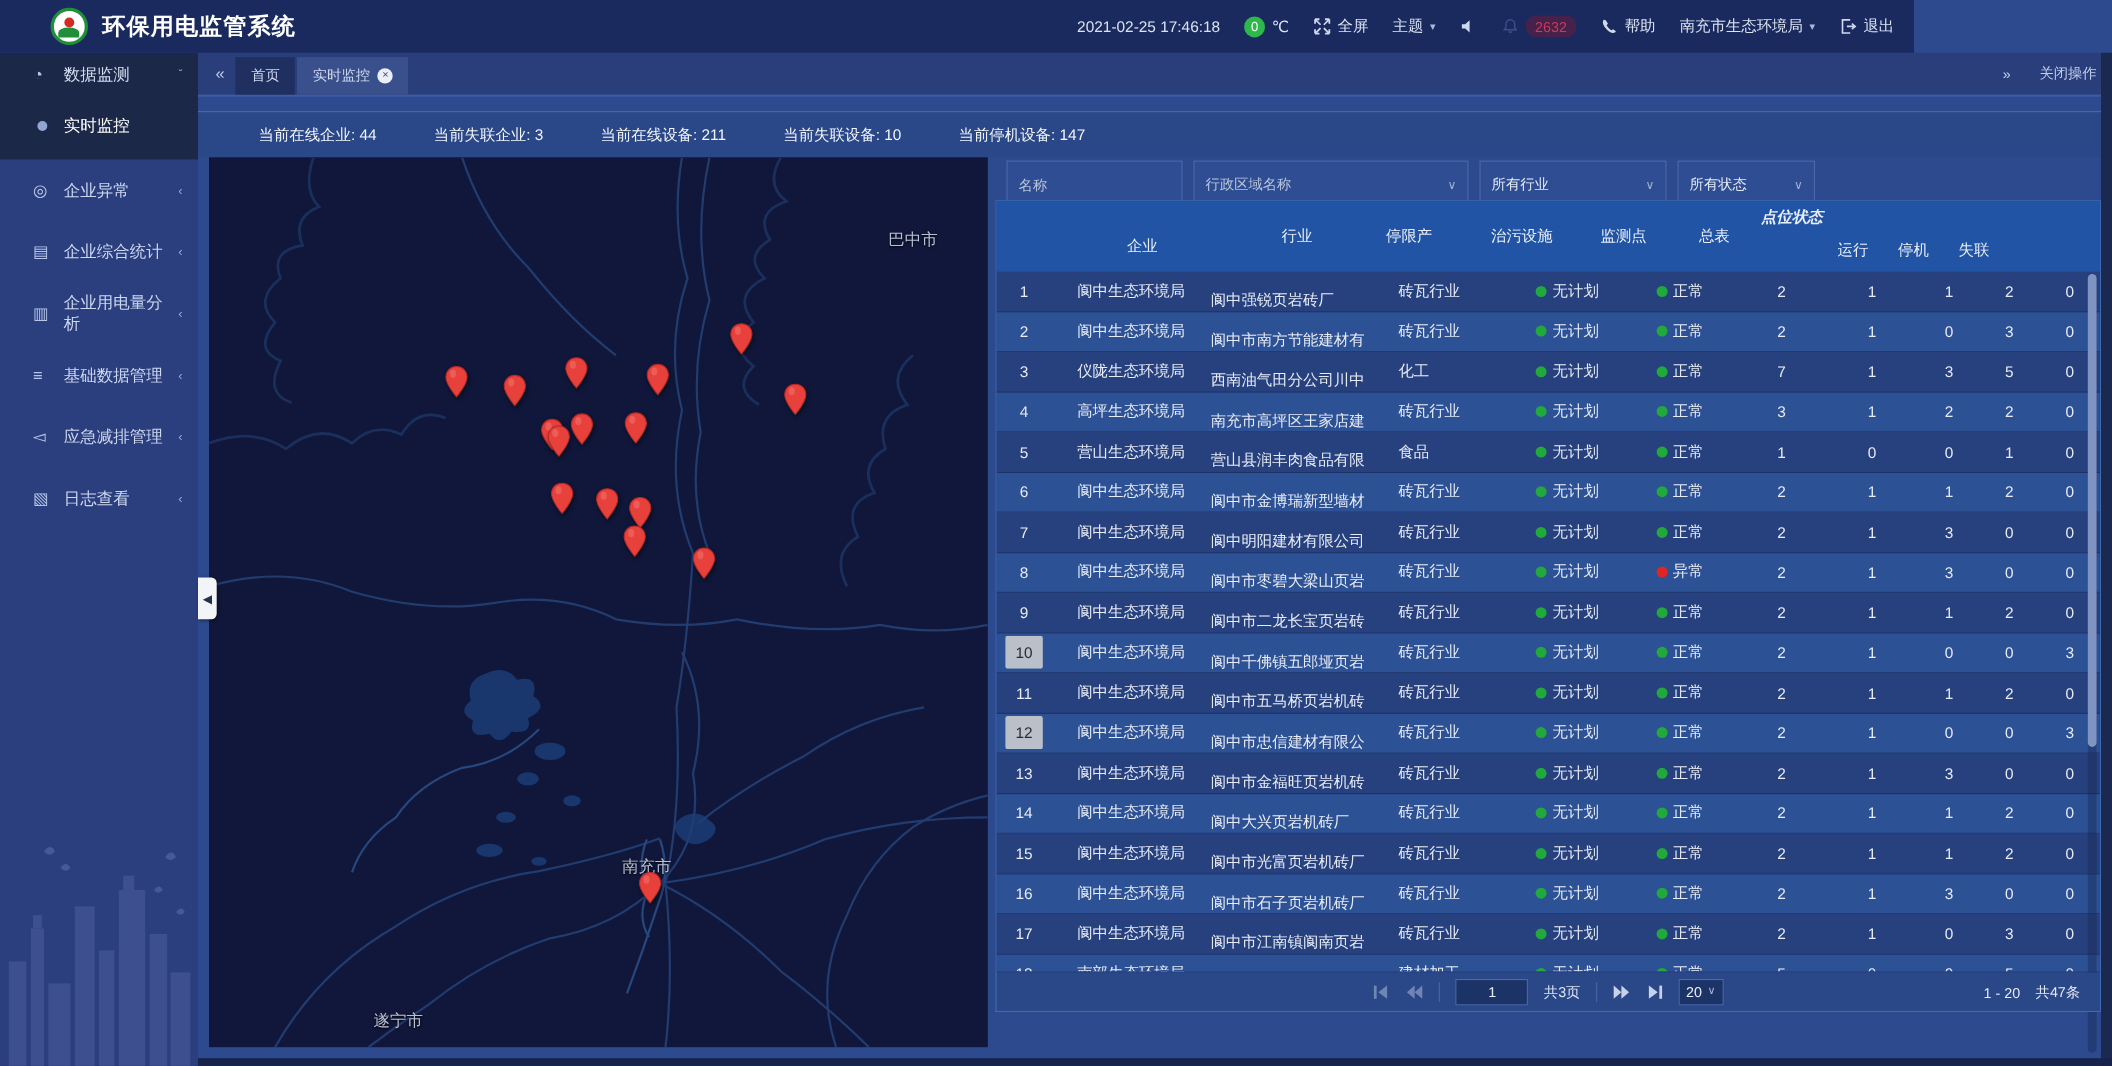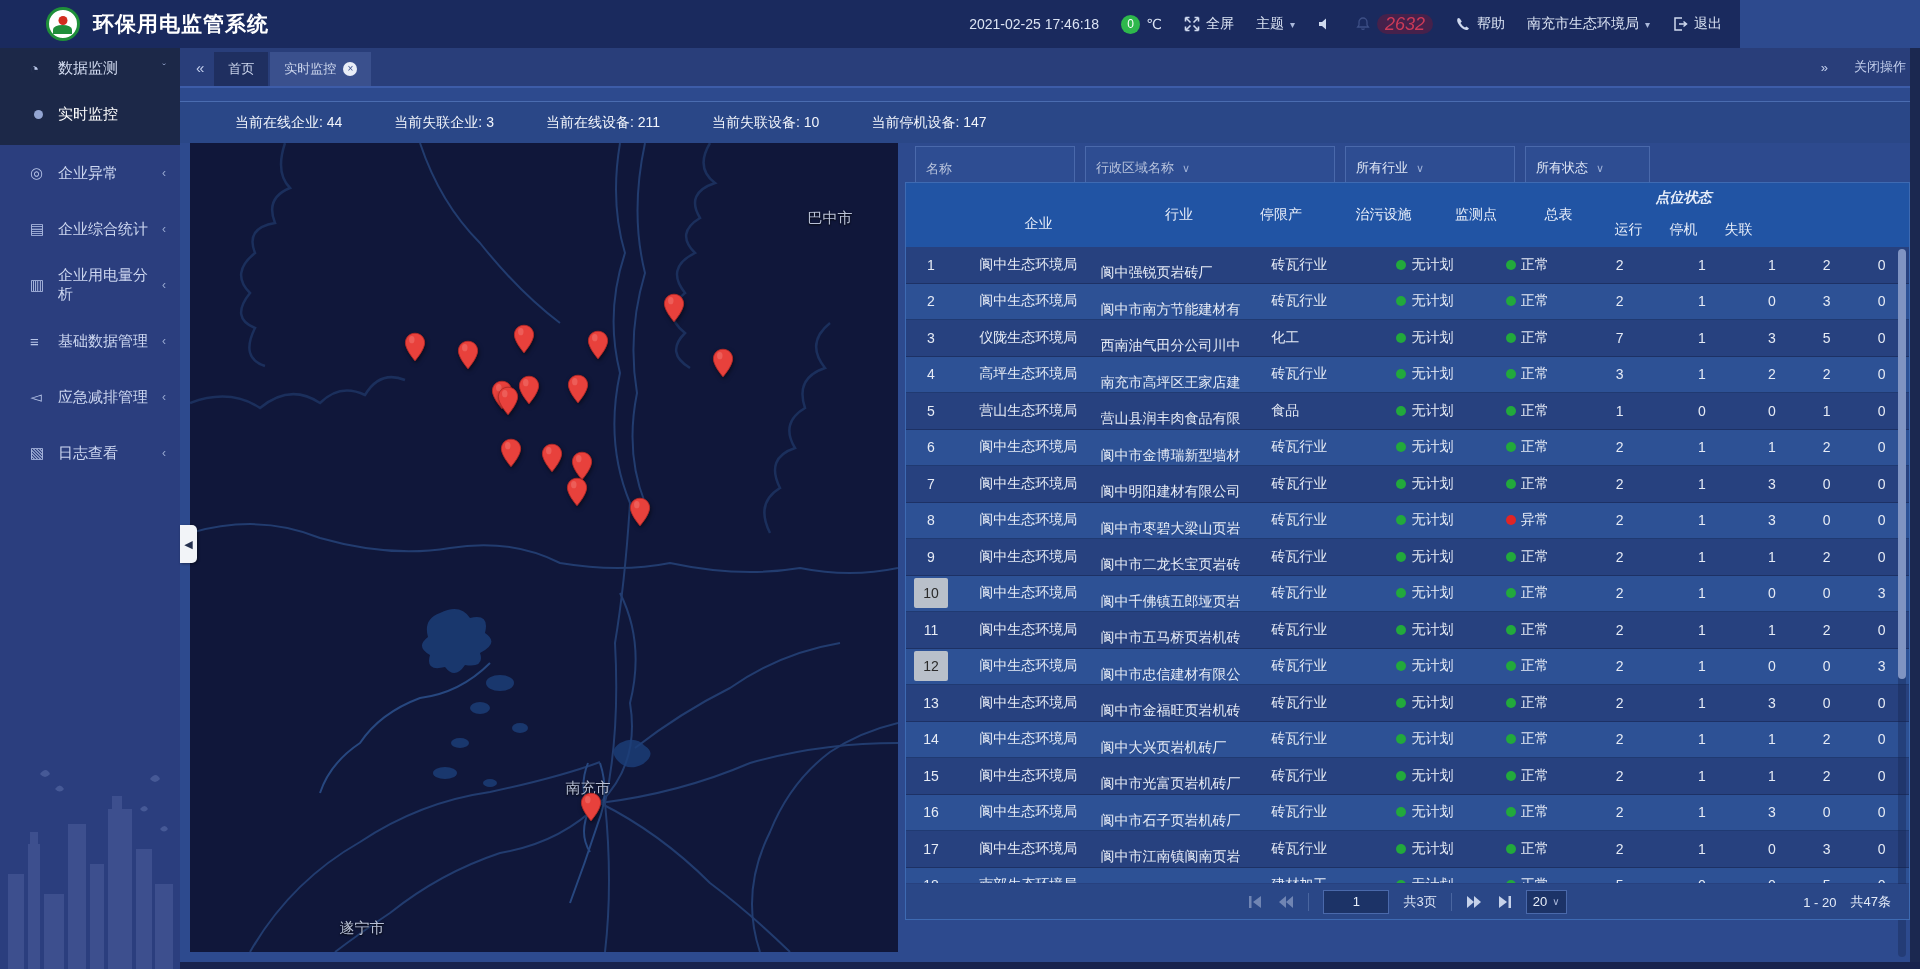--- a/index.html
+++ b/index.html
@@ -10,21 +10,21 @@
   .app-header { position:absolute; left:0; top:0; width:1740px; height:48px; background:#1a2a5e; display:flex; align-items:center; z-index:30;padding-left:32px; }
   .logo-wrap { display:flex; align-items:center; padding-left:14px; }
   .logo { width:34px; height:34px; border-radius:50%; background:#fff; border:3px solid #1f8f3a; position:relative; }
   .logo::before { content:""; position:absolute; left:50%; top:6px; transform:translateX(-50%); width:9px; height:9px; border-radius:50%; background:#d22c1f; }
   .logo::after { content:""; position:absolute; left:4px; bottom:4px; width:19px; height:9px; border-radius:50% 50% 0 0; background:#1f8f3a; }
   .app-title { font-size:21px; font-weight:bold; color:#fff; margin-left:13px; letter-spacing:1px; }
   .header-right { position:absolute; right:0; top:0; height:48px; display:flex; align-items:center; gap:22px; padding-right:18px; font-size:14px; color:#dbe3f3; }
   .hdr-item { display:flex; align-items:center; gap:6px; cursor:pointer; }
   .temp-badge { width:19px; height:19px; border-radius:50%; background:#2eb84c; color:#fff; font-size:12px; display:flex; align-items:center; justify-content:center; }
   .caret { font-size:10px; color:#aab8da; }
-  .notif-pill { min-width:46px; height:20px; border-radius:10px; background:#45214b; color:#cb3a58; font-size:18px; display:flex; align-items:center; justify-content:center; padding:0 8px;font-style:italic; }
+  .notif-pill { min-width:46px; height:20px; border-radius:10px; background:#45214b; color:#cb3a58; font-size:13px; display:flex; align-items:center; justify-content:center; padding:0 8px; }
   .hicon { width:16px; height:16px; display:inline-block; }
   .hicon svg { width:100%; height:100%; display:block; }
 
   
   .sidebar { position:absolute; left:0; top:48px; width:180px; height:921px; background:#2b3e7e; z-index:20; overflow:hidden; }
   .menu-block-expanded { background:#1c2848; padding-bottom:4px; }
   .menu-parent { height:40px; display:flex; align-items:center; padding:0 14px 0 30px; color:#d4ddf2; font-size:15px; cursor:pointer; }
   .menu-parent .mp-icon { width:18px; font-size:15px; color:#bccaea; margin-right:10px; }
   .menu-parent .mp-label { flex:1; }
   .menu-parent .mp-chevron { font-size:11px; color:#98a8d0; }
@@ -58,32 +58,32 @@
   .pin { position:absolute; width:22px; height:30px; transform:translate(-50%,-100%); }
   .pin svg { width:100%; height:100%; display:block; filter:drop-shadow(1px 2px 2px rgba(0,0,0,.5)); }
   .map-collapse { position:absolute; left:180px; top:525px; width:17px; height:38px; background:#f2f4f8; border-radius:0 5px 5px 0; display:flex; align-items:center; justify-content:center; color:#25304f; font-size:11px; cursor:pointer; z-index:25; box-shadow:1px 1px 3px rgba(0,0,0,.4); }
 
   
   .panel { position:absolute; left:905px; top:143px; width:1005px; height:809px; }
   .filters { position:absolute; left:10px; top:3px; display:flex; gap:10px; }
   .f-input, .f-select { height:44px; background:#2e4d92; border:1px solid #4a69ab; color:#dde6f5; font-size:13px; display:flex; align-items:center; padding:0 10px; }
   input.f-input { width:160px; }
   input.f-input::placeholder { color:#b9c4dd; opacity:1; }
-  .f-select { cursor:pointer; }
+  .f-select { justify-content:space-between; cursor:pointer; }
   .f-select .ph { color:#b9c4dd; }
   .f-select .sv { color:#e2e9f6; }
   .f-select .chev { color:#9fb0d6; font-size:11px; margin-left:8px; }
   .w250{width:250px;} .w170{width:170px;} .w125{width:125px;}
 
   .table-wrap { position:absolute; left:0; top:39px; width:1005px; height:738px; border:1px solid #3e6ab2; background:#27417f; }
   .thead { height:64px; background:#2154a4; display:flex; font-size:14px; color:#e8eef9; }
   .th { display:flex; align-items:center; justify-content:center; }
-  .th-group { display:flex; flex-direction:column; }
+  .th-group { display:flex; flex-direction:row; }
   .th-group .g-top { height:30px; display:flex; align-items:center; justify-content:center; font-style:italic; font-weight:bold; }
-  .th-group .g-cols { height:34px; display:flex; }
+  .th-group .g-cols { height:34px; display:flex;margin-top:28px; }
   .th-group .g-cols .th { height:34px; }
   .rows { height:636px; overflow:hidden; }
   .trow { height:36.5px; display:flex; align-items:center; font-size:14px; color:#e6ebf5; border-bottom:1px solid rgba(18,32,72,.45); }
   .rows .trow:nth-child(odd) { background:#27417f; }
   .rows .trow:nth-child(even) { background:#2d5195; }
   .cell { display:flex; align-items:center; justify-content:center; overflow:hidden; white-space:nowrap; }
   .c-idx{width:50px;} .c-region{width:145px;} .c-company{width:165px; justify-content:flex-start;margin-top:17px;} .c-industry{width:110px; justify-content:flex-start; padding-left:6px;} .c-stop{width:100px;} .c-fac{width:105px;} .c-mp{width:80px;} .c-total{width:85px;} .c-run{width:55px;} .c-halt{width:55px;} .c-lost{width:55px;}
   .idx-box { min-width:34px; height:30px; display:flex; align-items:center; justify-content:center; border-radius:2px; }
   .idx-box.hl { background:#b9c0ca; color:#2b2b2b; }
   .sdot { width:10px; height:10px; border-radius:50%; margin-right:5px; flex:none; }

